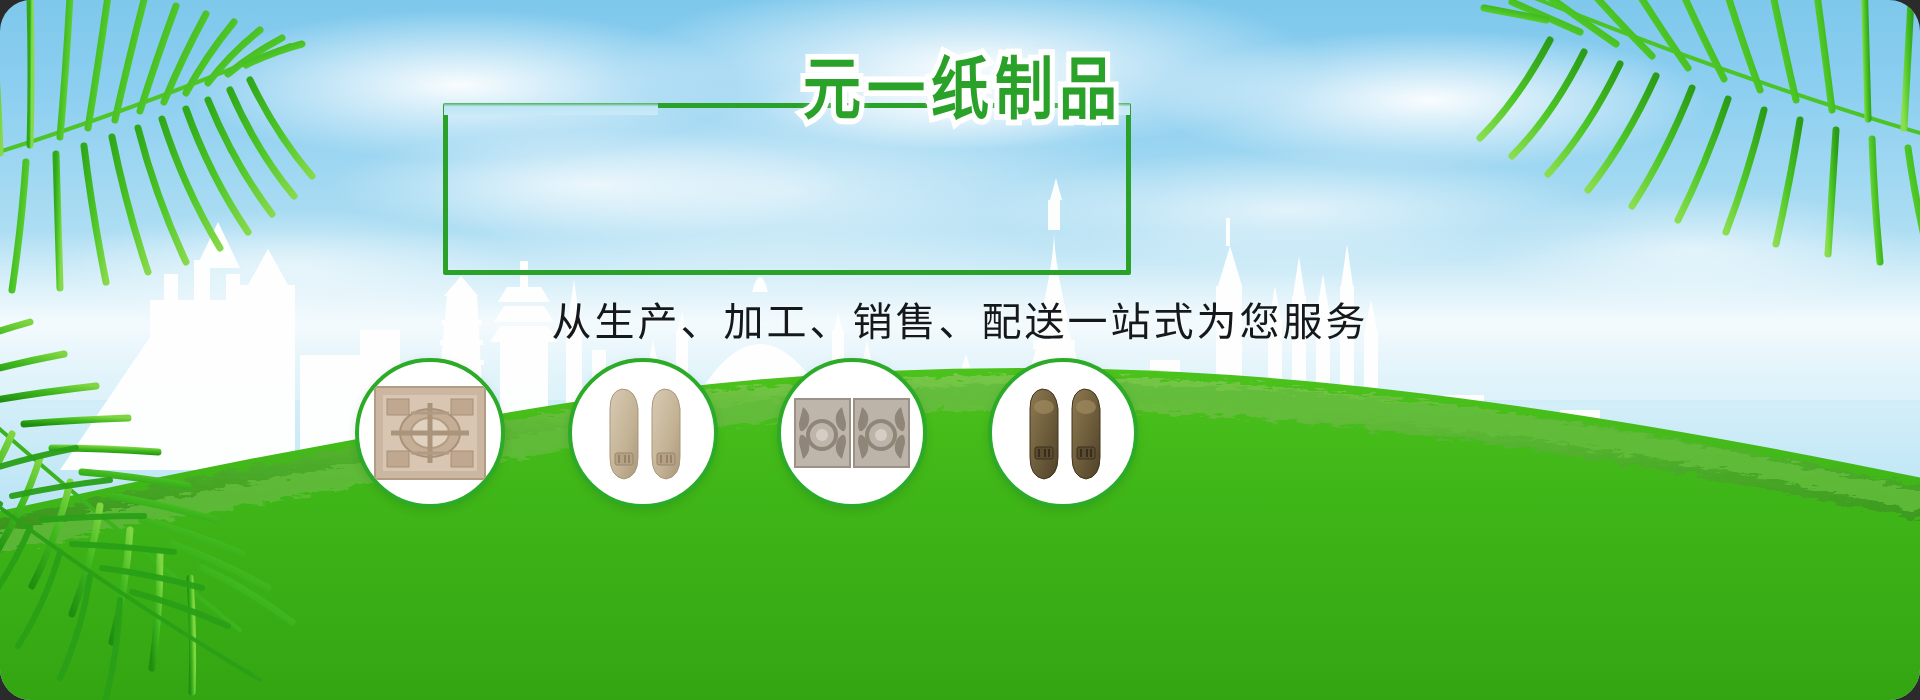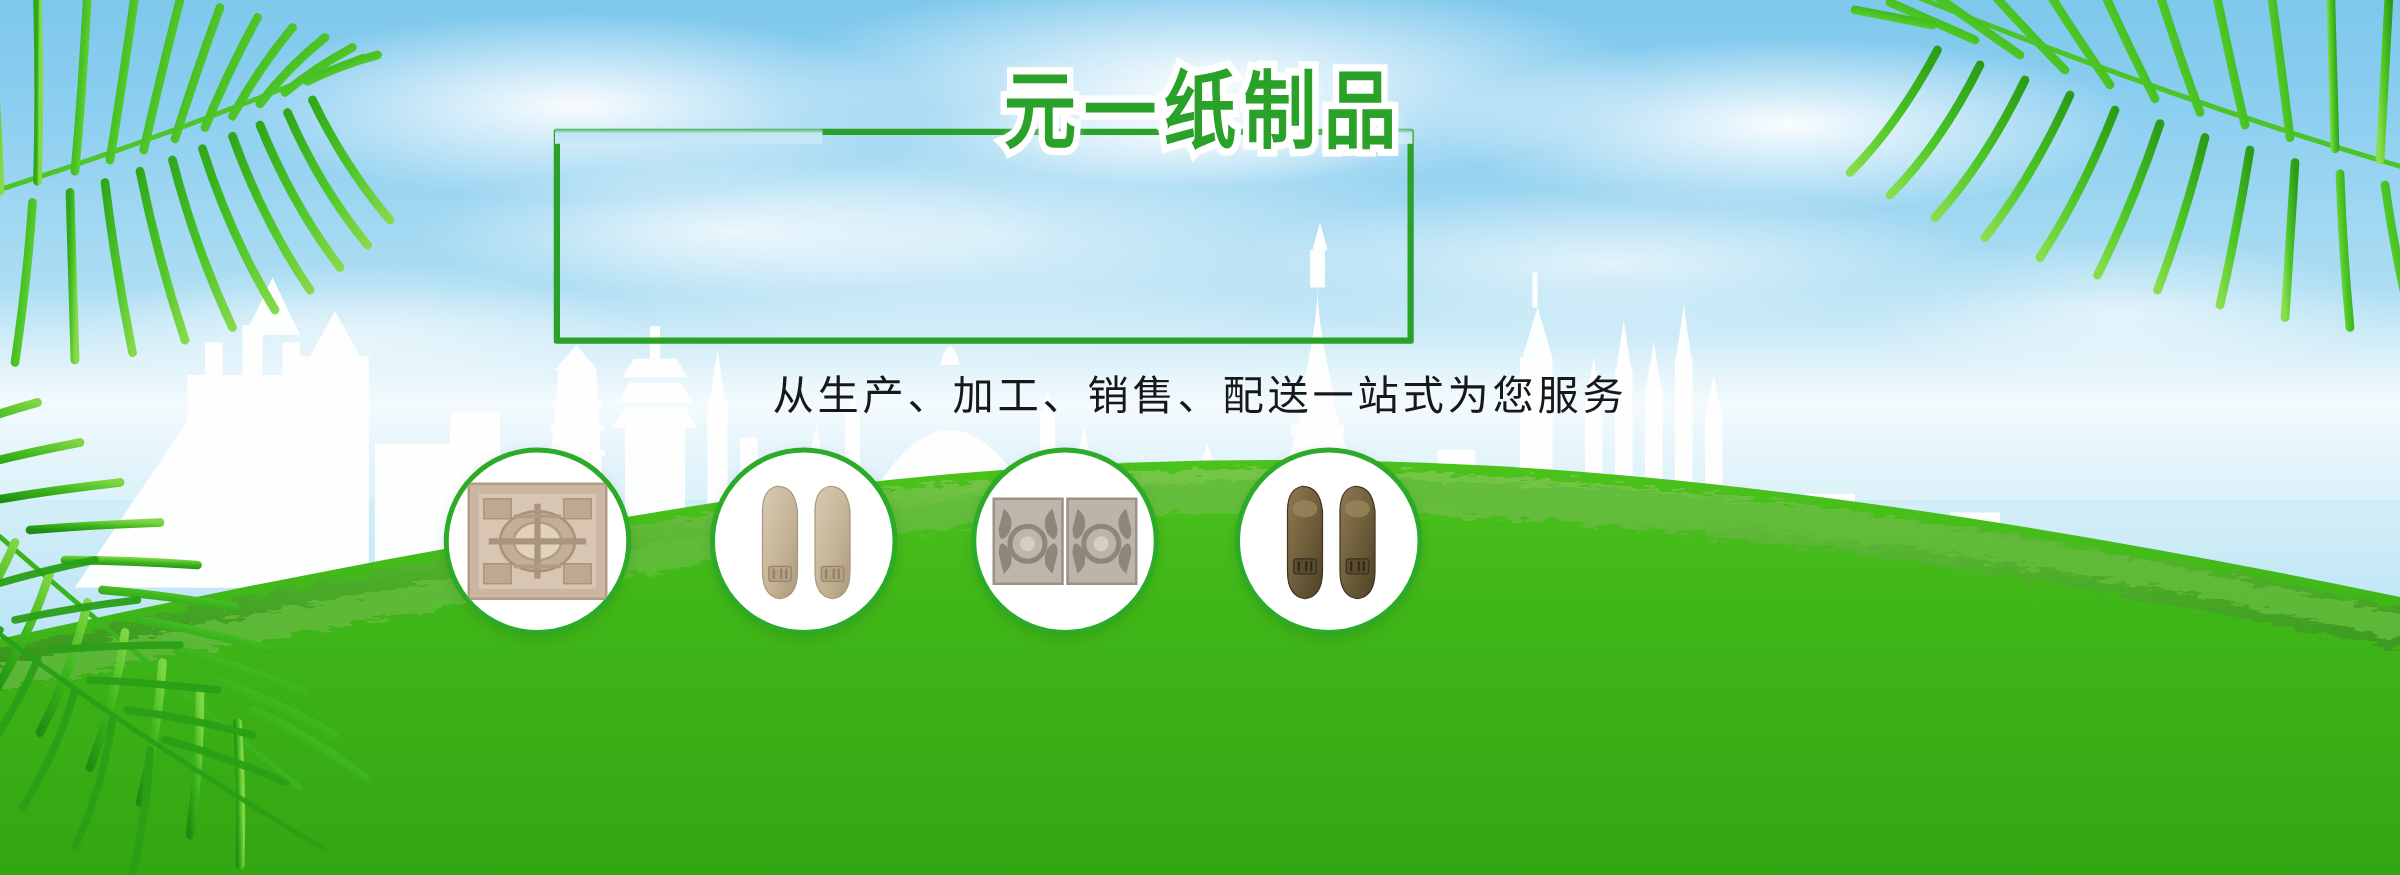--- a/index.html
+++ b/index.html
@@ -16,20 +16,21 @@
     overflow:hidden;
     background:linear-gradient(to bottom,
        #7ec8ec 0%,
        #8bcef0 12%,
        #a5daf2 28%,
        #bde5f5 44%,
        #d2eef8 58%,
        #bfe6f6 70%,
        #aadff4 80%,
        #9ed9f2 100%);
+    border-radius:31px;
   }
 
   
   .cloud {
     position:absolute;
     background:radial-gradient(closest-side, rgba(255,255,255,.95), rgba(255,255,255,0));
     pointer-events:none;
   }
   .c1 { left:180px;  top:10px;   width:560px; height:150px; }
   .c2 { left:620px;  top:-20px;  width:700px; height:170px; }
@@ -114,21 +115,21 @@
   .t1-row { height:72px; }
   .t2-row { height:96px; }
 
   .subtitle {
     position:absolute;
     left:0; top:290px;
     width:1920px;
     text-align:center;
     z-index:8;
     font-family:"DejaVu Sans","Liberation Sans",sans-serif;
-    font-size:33px;
+    font-size:40px;
     color:#15191c;
     letter-spacing:3px;
     pointer-events:none;
     text-shadow:0 0 6px rgba(255,255,255,.55);
   }
 
   
   .circles {
     position:absolute; left:0; top:0; width:1920px; height:700px; z-index:9;
   }

